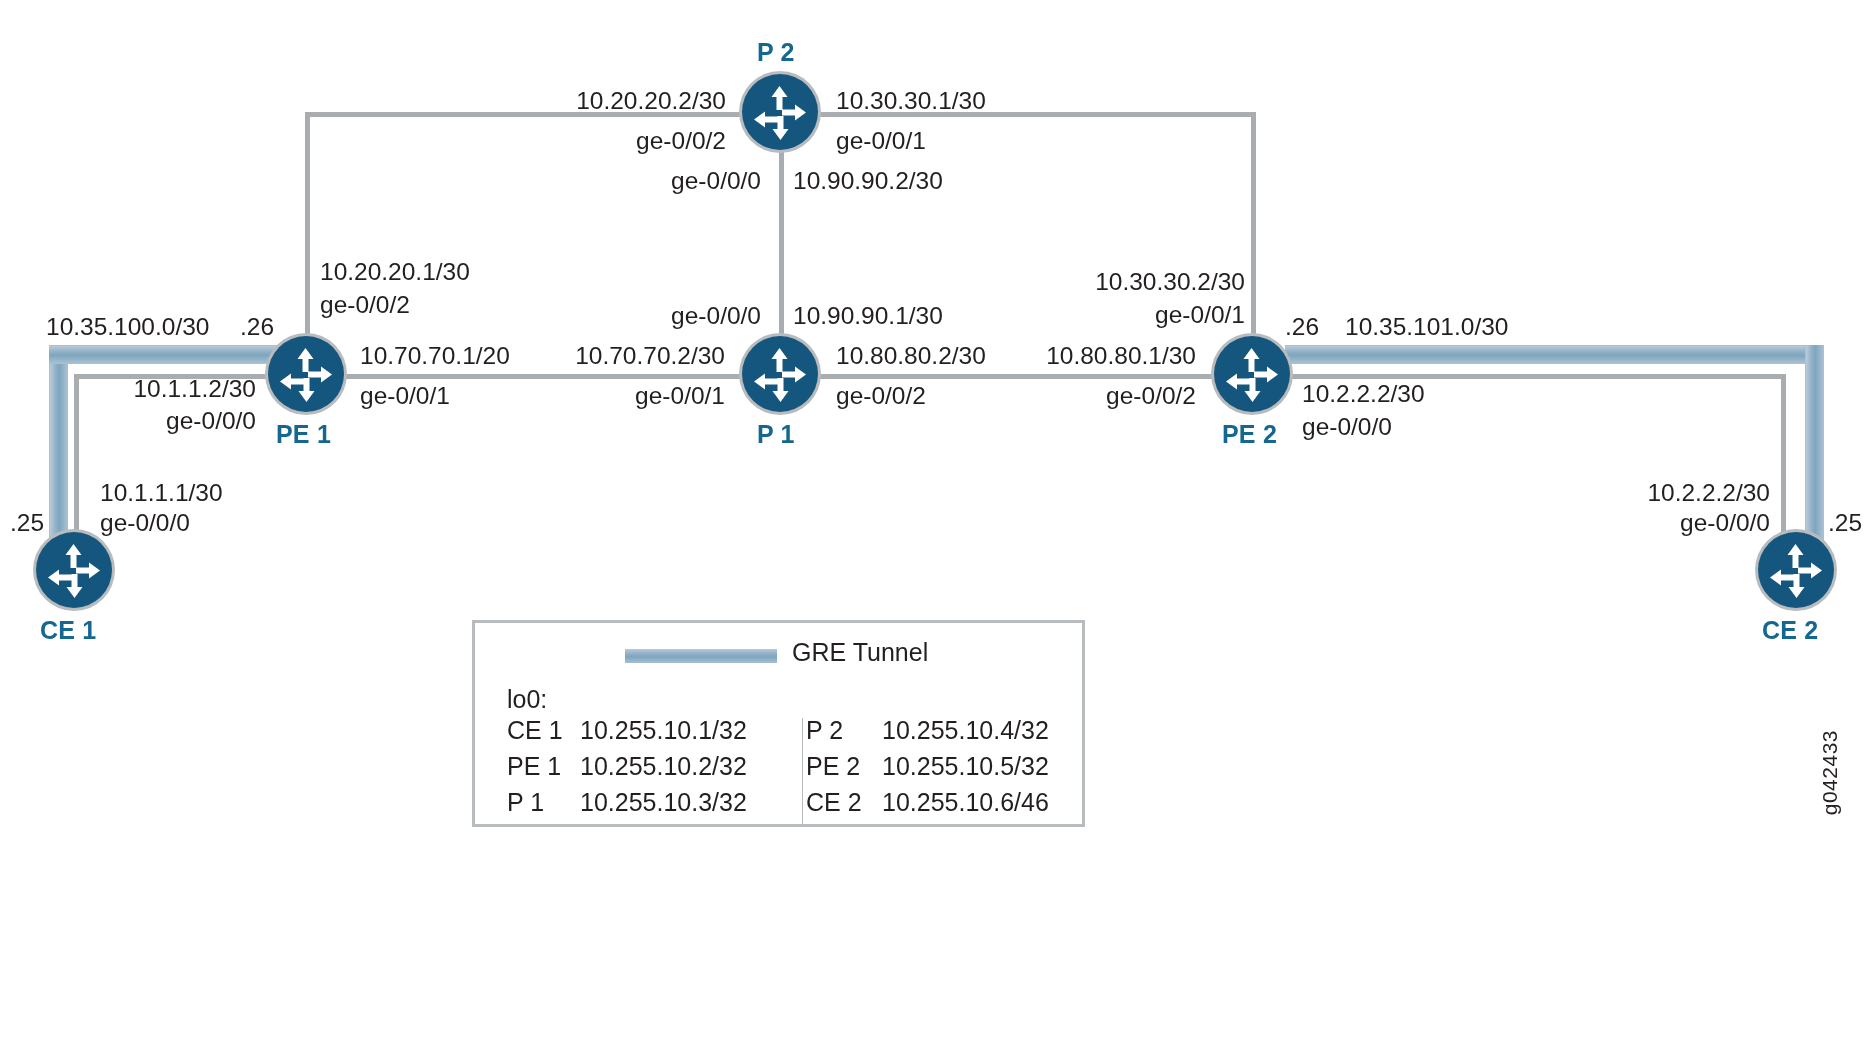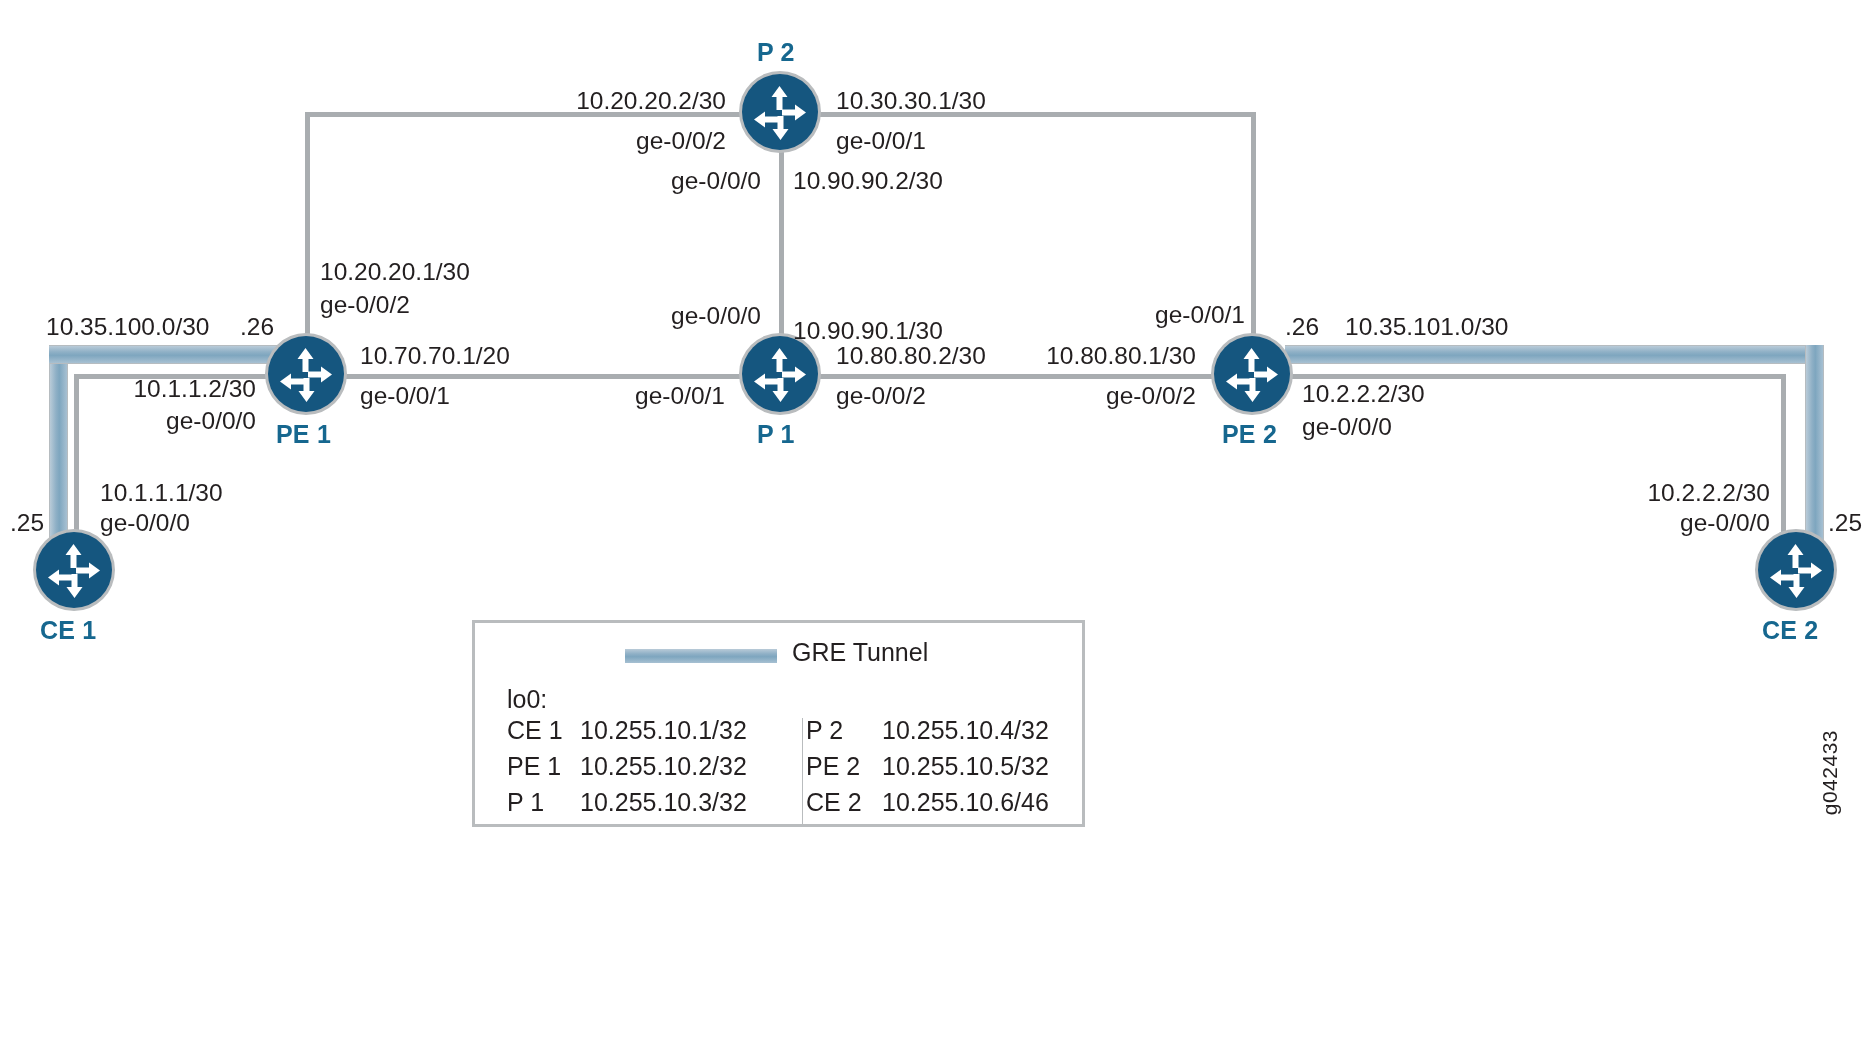--- a/index.html
+++ b/index.html
@@ -170,27 +170,29 @@
   <div class="lbl" style="left:240px;top:312px;">.26</div>
   <div class="lbl" style="left:10px;top:508px;">.25</div>
 
   <div class="lbl" style="left:360px;top:341px;">10.70.70.1/20</div>
   <div class="lbl" style="left:360px;top:381px;">ge-0/0/1</div>
 
   <div class="lbl r" style="left:0px;top:374px;width:256px;">10.1.1.2/30</div>
   <div class="lbl r" style="left:0px;top:406px;width:256px;">ge-0/0/0</div>
 
   <div class="lbl r" style="left:456px;top:301px;width:305px;">ge-0/0/0</div>
-  <div class="lbl" style="left:793px;top:301px;margin-top:15px;">10.90.90.1/30</div>
-
+  <div class="lbl" style="left:793px;top:301px;">10.90.90.1/30</div>
+
+  <div class="lbl r" style="left:420px;top:341px;width:305px;">10.70.70.2/30</div>
   <div class="lbl r" style="left:420px;top:381px;width:305px;">ge-0/0/1</div>
 
   <div class="lbl" style="left:836px;top:341px;">10.80.80.2/30</div>
   <div class="lbl" style="left:836px;top:381px;">ge-0/0/2</div>
 
+  <div class="lbl r" style="left:950px;top:267px;width:295px;">10.30.30.2/30</div>
   <div class="lbl r" style="left:950px;top:300px;width:295px;">ge-0/0/1</div>
 
   <div class="lbl r" style="left:900px;top:341px;width:296px;">10.80.80.1/30</div>
   <div class="lbl r" style="left:900px;top:381px;width:296px;">ge-0/0/2</div>
 
   <div class="lbl" style="left:1302px;top:379px;">10.2.2.2/30</div>
   <div class="lbl" style="left:1302px;top:412px;">ge-0/0/0</div>
 
   <div class="lbl" style="left:1285px;top:312px;">.26</div>
   <div class="lbl" style="left:1345px;top:312px;">10.35.101.0/30</div>

